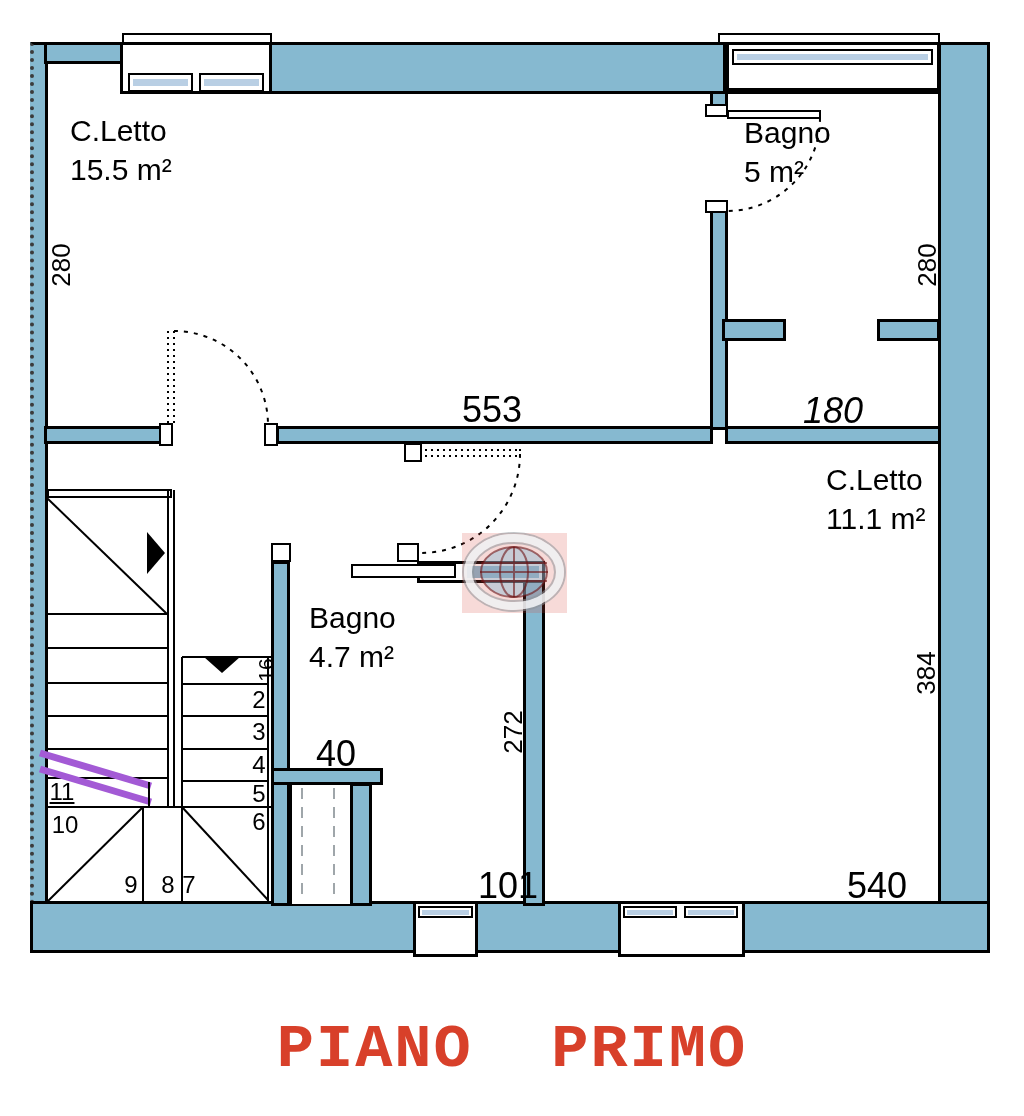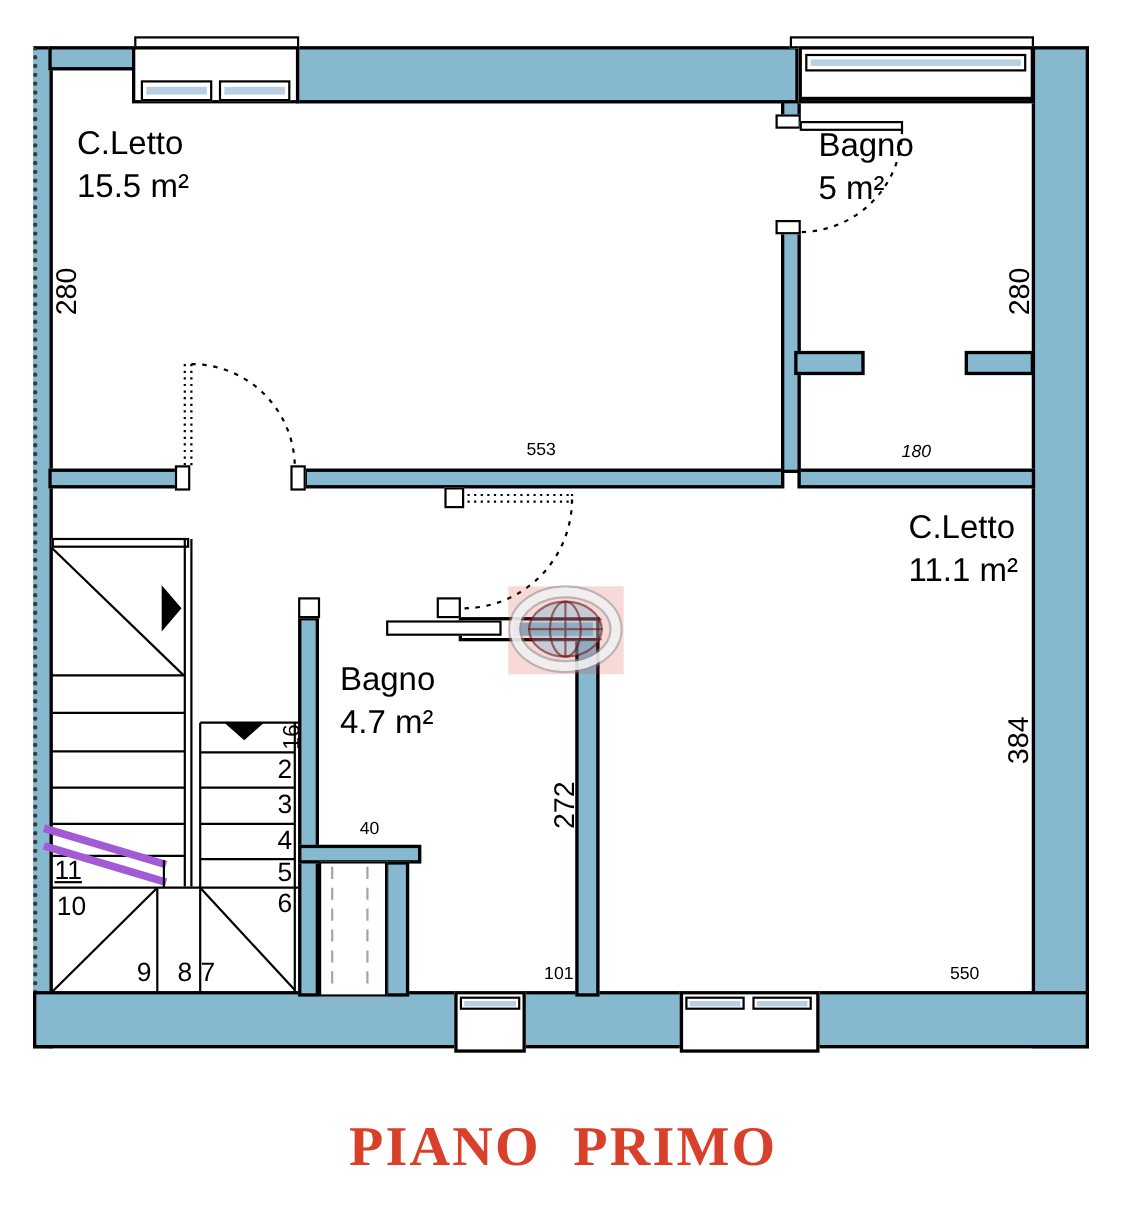--- a/index.html
+++ b/index.html
@@ -6,26 +6,26 @@
   #plan{position:relative;width:1024px;height:1116px;background:#ffffff;overflow:hidden;
         font-family:"Liberation Sans", sans-serif;color:#000;margin-top:16px;}
   .wall{position:absolute;background:var(--wall,#86B9D0);border:3px solid #000;box-sizing:border-box;z-index:1;}
   .white{position:absolute;background:#fff;border:3px solid #000;box-sizing:border-box;z-index:2;}
   .thin{border-width:2px;}
   .glass{position:absolute;background:var(--glass,#B9CFE4);z-index:3;}
   .blk{position:absolute;background:#000;z-index:3;}
   .bluefill{position:absolute;background:var(--wall,#86B9D0);z-index:3;}
   svg.overlay{position:absolute;left:0;top:0;z-index:4;pointer-events:none;}
   .lbl{position:absolute;z-index:5;font-size:30px;line-height:39px;letter-spacing:0px;}
-  .dim{position:absolute;z-index:5;font-size:16px;transform:translate(-50%,-50%);white-space:nowrap;}
+  .dim{position:absolute;z-index:5;font-size:36px;transform:translate(-50%,-50%);white-space:nowrap;}
   .vdim{position:absolute;z-index:5;font-size:26px;transform:translate(-50%,-50%) rotate(-90deg);white-space:nowrap;}
   .num{position:absolute;z-index:5;font-size:24px;transform:translate(-50%,-50%);}
   .vnum{position:absolute;z-index:5;font-size:21px;transform:translate(-50%,-50%) rotate(-90deg);}
   #title{position:absolute;left:0;top:998px;width:100%;text-align:center;z-index:5;
-         font-family:Liberation Serif, serif;font-weight:bold;font-size:51px;
+         font-family:Liberation Mono, monospace;font-weight:bold;font-size:62px;
          color:var(--titlered,#D8402A);white-space:pre;letter-spacing:2px;}
 </style>
 </head>
 <body>
 
 <div id="plan">
 
   <div class="wall" style="left:30px;top:26px;width:18px;height:911px;border-left:4px dotted #3c3c3c;"></div>
   <div class="wall" style="left:44px;top:26px;width:79px;height:22px;"></div>
   <div class="wall" style="left:269px;top:26px;width:457px;height:52px;"></div>
@@ -171,21 +171,21 @@
   </div>
 
   <div class="vdim" style="left:61px;top:249px;">280</div>
   <div class="dim" style="left:492px;top:394px;">553</div>
   <div class="dim" style="left:833px;top:395px;font-style:italic;">180</div>
   <div class="vdim" style="left:927px;top:249px;">280</div>
   <div class="vdim" style="left:926px;top:657px;">384</div>
   <div class="vdim" style="left:513px;top:716px;">272</div>
   <div class="dim" style="left:336px;top:738px;">40</div>
   <div class="dim" style="left:508px;top:870px;">101</div>
-  <div class="dim" style="left:877px;top:870px;">550</div>
+  <div class="dim" style="left:877px;top:870px;">540</div>
   <div class="vnum" style="left:266px;top:654px;">16</div>
 
   <div class="num" style="left:259px;top:684px;">2</div>
   <div class="num" style="left:259px;top:716px;">3</div>
   <div class="num" style="left:259px;top:749px;">4</div>
   <div class="num" style="left:259px;top:778px;">5</div>
   <div class="num" style="left:259px;top:806px;">6</div>
   <div class="num" style="left:189px;top:869px;">7</div>
   <div class="num" style="left:168px;top:869px;">8</div>
   <div class="num" style="left:131px;top:869px;">9</div>

